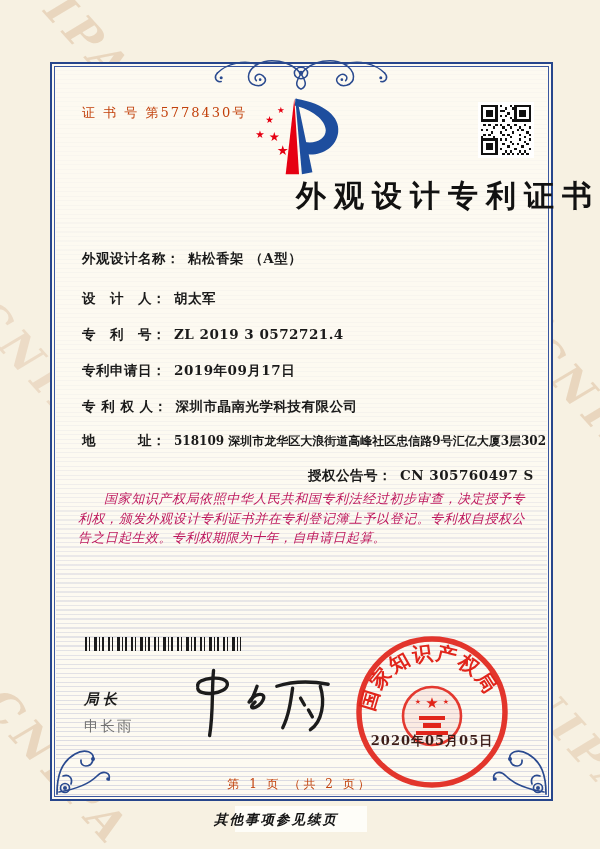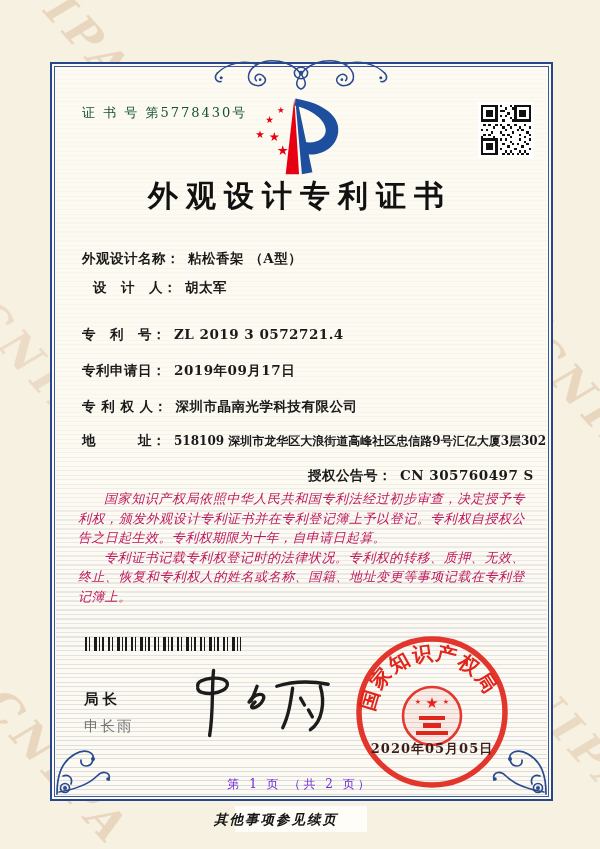--- a/index.html
+++ b/index.html
@@ -40,67 +40,67 @@
             mask-image:linear-gradient(to bottom, rgba(0,0,0,0.10) 0%, rgba(0,0,0,0.16) 45%, rgba(0,0,0,0.55) 70%, rgba(0,0,0,0.95) 100%);
     pointer-events:none;
   }
   .ornament-top { position:absolute; left:206px; top:54px; width:190px; height:38px; }
   .corner-fl { position:absolute; width:62px; height:62px; }
   .corner-fl.bl { left:53px; top:736px; }
   .corner-fl.br { left:488px; top:736px; transform:scaleX(-1); }
   
   .cert-no {
     position:absolute; left:82px; top:104px;
-    font-size:13px; letter-spacing:2px; color:#14532d; font-weight:500;
+    font-size:13px; letter-spacing:2px; color:#c2410c; font-weight:500;
   }
   .qr-box {
     position:absolute; left:478px; top:102px; width:56px; height:56px;
     background:#fff; padding:3px;
   }
   .logo { position:absolute; left:250px; top:96px; width:100px; height:84px; }
   .title {
-    position:absolute; left:0; top:176px; width:600px; text-align:center;
+    position:absolute; left:0; top:176px; width:600px; text-align:right;
     font-size:30px; font-weight:bold; letter-spacing:8px; color:#111;
   }
   
   .field { position:absolute; left:82px; font-size:13.5px; color:#1a1a1a;
            font-weight:600; white-space:nowrap; letter-spacing:0.5px; }
   .field .lbl { margin-right:8px; }
-  .f1{top:250px;} .f2{top:279px;margin-left:11px;} .f3{top:326px;} .f4{top:362px;}
+  .f1{top:250px;} .f2{top:290px;} .f3{top:326px;} .f4{top:362px;}
   .f5{top:398px;} .f6{top:432px;} .f7{top:467px;}
   .f6 .val { font-size:12px; letter-spacing:0; }
   .f7 .grp2 { position:absolute; left:226px; top:0; white-space:nowrap;text-align:right; }
   
   .body-text {
     position:absolute; left:78px; top:489px; width:447px;
     font-size:13px; line-height:19.5px; text-align:justify;
     font-style:italic; color:#be185d; letter-spacing:0.4px;
   }
   .body-text p { text-indent:2em; margin:0; }
   
   .barcode {
     position:absolute; left:85px; top:637px; width:156px; height:14px;
     background:repeating-linear-gradient(90deg,
       #1b1b1b 0 2px, transparent 2px 4px, #1b1b1b 4px 5px, transparent 5px 9px,
       #1b1b1b 9px 12px, transparent 12px 14px, #1b1b1b 14px 15px, transparent 15px 17px,
       #1b1b1b 17px 19px, transparent 19px 23px);
   }
   
   .signer-title { position:absolute; left:84px; top:690px; font-size:14.5px;
-                  letter-spacing:4px; color:#1a1a1a; font-weight:600; }
+                  letter-spacing:4px; color:#1a1a1a; font-weight:600;font-style:italic; }
   .signer-name  { position:absolute; left:84px; top:717px; font-size:14.5px;
                   letter-spacing:2px; color:#737373; font-weight:400; }
   .sig-svg { position:absolute; left:176px; top:664px; width:168px; height:84px; }
   
   .seal { position:absolute; left:352px; top:632px; width:160px; height:160px; }
   .seal-date { position:absolute; left:352px; top:732px; width:160px; text-align:center;
-               font-size:13px; font-weight:bold; color:#3c1d18; letter-spacing:1px;margin-top:8px; }
+               font-size:13px; font-weight:bold; color:#3c1d18; letter-spacing:1px; }
   
   .page-info { position:absolute; left:0; top:776px; width:600px; text-align:center;
-               font-size:12px; letter-spacing:3px; color:#6d28d9; }
+               font-size:12px; letter-spacing:3px; color:#c2410c; }
   .cont-band { position:absolute; left:235px; top:806px; width:132px; height:26px;
                background:#fefdf8; }
   .cont-note { position:absolute; left:0; top:811px; width:552px; text-align:center;
                font-size:13.5px; font-style:italic; letter-spacing:2px;
                color:#151515; font-weight:600; }
   svg { display:block; }
 </style>
 </head>
 <body>
 
@@ -208,21 +208,20 @@
 </div>
 <div class="field f6">
   <span class="lbl">地　　　址：</span><span class="val">518109 深圳市龙华区大浪街道高峰社区忠信路9号汇亿大厦3层302</span>
 </div>
 <div class="field f7">
   <span class="grp2"><span class="lbl">授权公告号：</span><span class="val">CN 305760497 S</span></span>
 </div>
 
 <div class="body-text">
   <p>国家知识产权局依照中华人民共和国专利法经过初步审查，决定授予专利权，颁发外观设计专利证书并在专利登记簿上予以登记。专利权自授权公告之日起生效。专利权期限为十年，自申请日起算。</p>
-  <p>专利证书记载专利权登记时的法律状况。专利权的转移、质押、无效、终止、恢复和专利权人的姓名或名称、国籍、地址变更等事项记载在专利登记簿上。</p>
 </div>
 
 <div class="barcode"></div>
 
 <div class="signer-title">局长</div>
 <div class="signer-name">申长雨</div>
 <svg class="sig-svg" viewBox="0 0 170 84">
   <g stroke="#1c1c1c" fill="none" stroke-width="3.4" stroke-linecap="round">
     <path d="M38,6 C36,26 38,48 34,72"></path>
     <path d="M22,22 C20,13 52,10 52,20 C52,30 23,33 22,24"></path>

